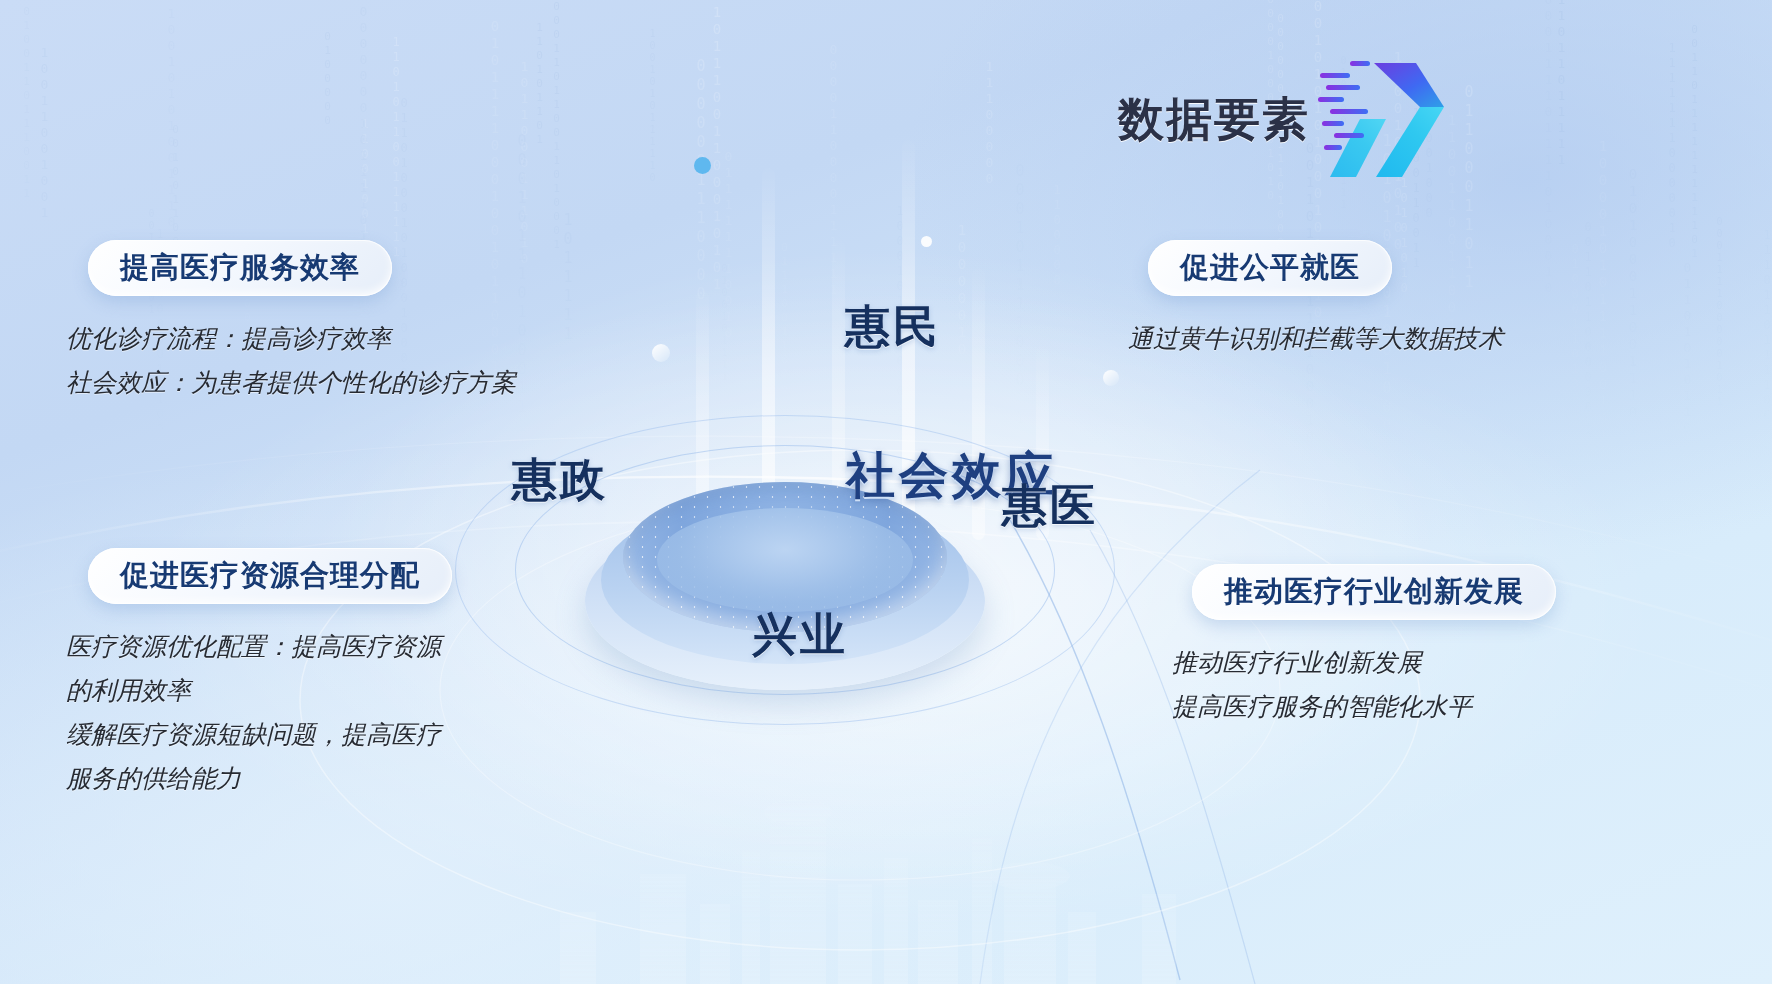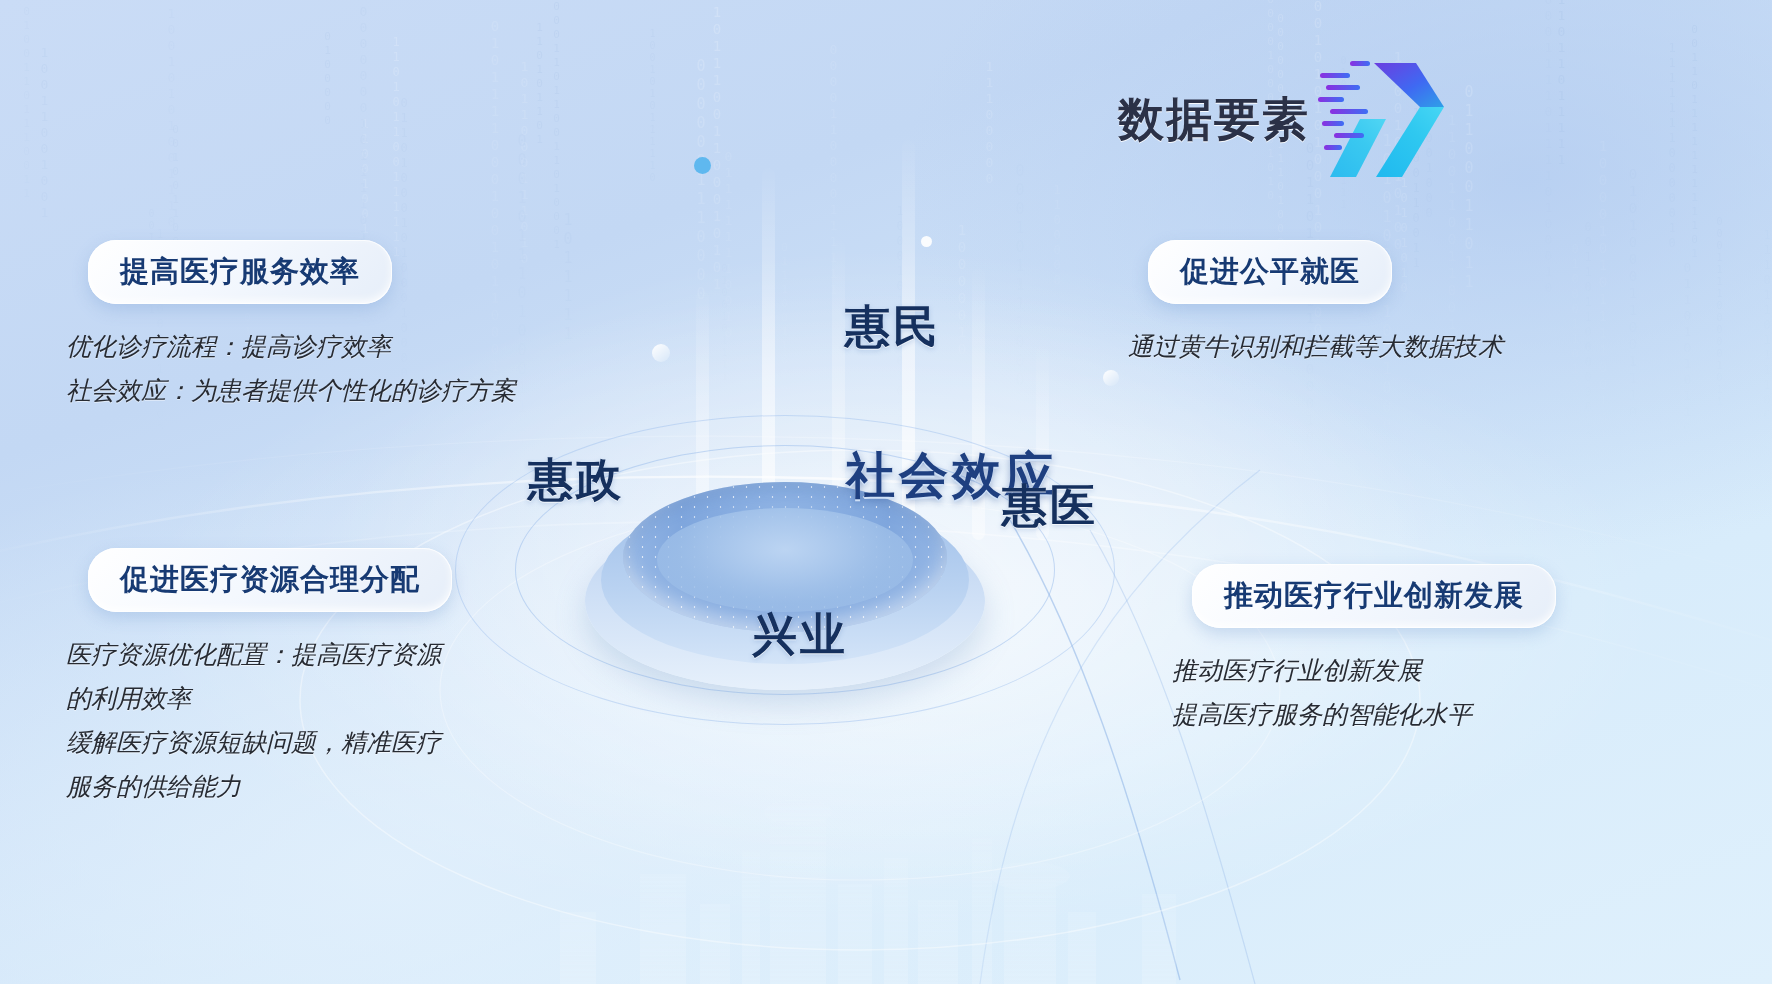--- a/index.html
+++ b/index.html
@@ -102,29 +102,29 @@
     color:#1e3f80;
     text-shadow:0 2px 0 #cfe0f6, 0 3px 7px rgba(40,80,150,.45), 0 1px 0 rgba(255,255,255,.5);
   }
 
   .petal{
     position:absolute; font-size:45px; font-weight:800; letter-spacing:3px;
     color:#15305e; white-space:nowrap;
     text-shadow:0 1px 0 rgba(255,255,255,.7), 0 2px 5px rgba(90,130,190,.30);
   }
   .petal.top{ left:845px; top:297px; }
-  .petal.left{ left:528px; top:450px; }
+  .petal.left{ left:512px; top:450px; }
   .petal.right{ left:1002px; top:476px; }
   .petal.bottom{ left:752px; top:605px; }
 
   
   .block{ position:absolute; }
   .pill{
     display:inline-flex; align-items:center; justify-content:center;
-    height:64px; padding:0 32px; border-radius:28px;
+    height:56px; padding:0 32px; border-radius:28px;
     background:linear-gradient(135deg,#ffffff 0%,#f4f8fe 45%,#e6eef9 100%);
     box-shadow:0 6px 16px rgba(120,160,210,.32), 0 0 0 1px rgba(255,255,255,.75) inset,
                0 -3px 8px rgba(255,255,255,.9) inset;
     font-size:29px; font-weight:800; letter-spacing:1px; color:#173a73;
     text-shadow:0 1px 0 rgba(255,255,255,.6);
     white-space:nowrap;
   }
   .desc{ margin-top:20px; }
   .desc p{
     font-size:25px; line-height:44px; color:#272b33; white-space:nowrap;
@@ -329,21 +329,21 @@
       <p>优化诊疗流程：提高诊疗效率</p>
       <p>社会效应：为患者提供个性化的诊疗方案</p>
     </div>
   </div>
 
   <div class="block left-side" id="b-bl">
     <div class="pill">促进医疗资源合理分配</div>
     <div class="desc">
       <p>医疗资源优化配置：提高医疗资源</p>
       <p>的利用效率</p>
-      <p>缓解医疗资源短缺问题，精准医疗</p>
+      <p>缓解医疗资源短缺问题，提高医疗</p>
       <p>服务的供给能力</p>
     </div>
   </div>
 
   <div class="block right-side" id="b-tr">
     <div class="pill">促进公平就医</div>
     <div class="desc">
       <p>通过黄牛识别和拦截等大数据技术</p>
     </div>
   </div>

